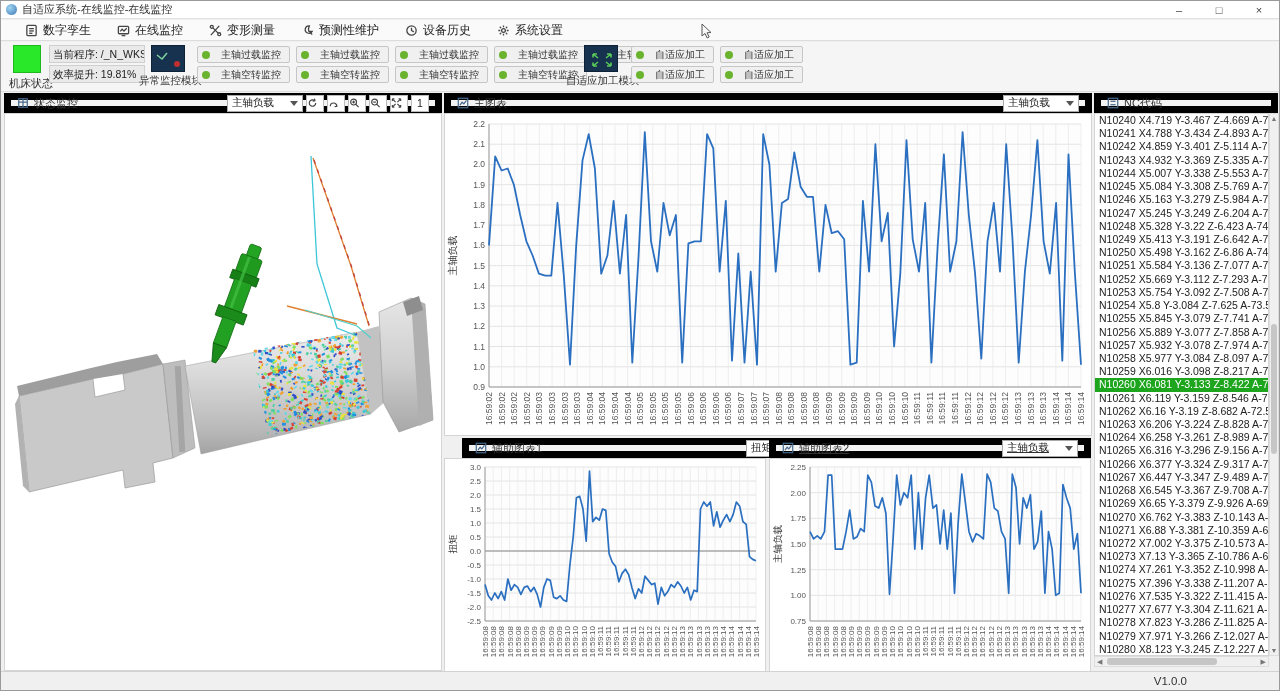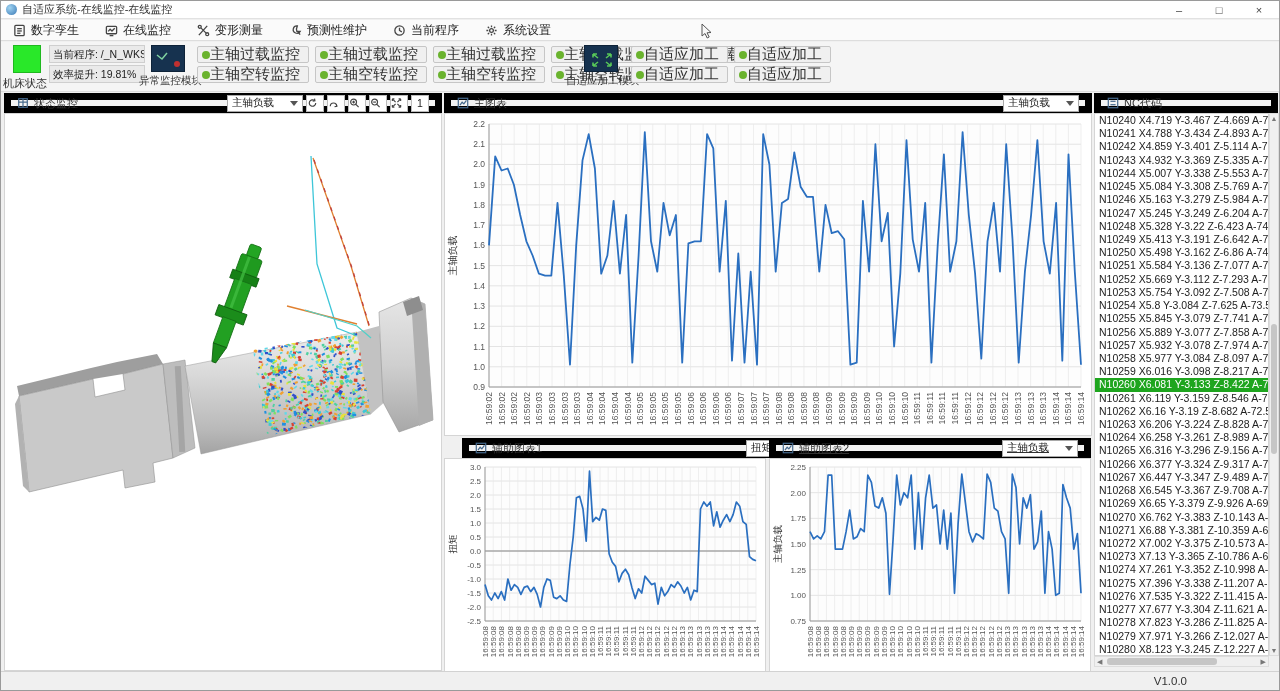--- a/index.html
+++ b/index.html
@@ -7,34 +7,34 @@
   .app { position:relative; width:1280px; height:691px; background:#f0f0f0; border:1px solid #9a9a9a; }
 
   
   .titlebar { position:absolute; left:0; top:0; width:100%; height:18px; background:#ffffff; border-bottom:1px solid #e2e2e2; display:flex; align-items:center; padding-left:5px; }
   .titlebar .app-icon { width:11px; height:11px; border-radius:50%; background:radial-gradient(circle at 35% 35%, #9fd4f2, #3c79b5); margin-right:5px; }
   .titlebar .title { font-size:11px; color:#333; }
   .win-controls { position:absolute; right:0; top:0; height:18px; display:flex; }
   .win-controls .wc { width:40px; height:18px; display:flex; align-items:center; justify-content:center; font-size:11px; color:#444; cursor:default; }
 
   
-  .menubar { position:absolute; left:0; top:19px; width:100%; height:21px; background:#fafafa; border-bottom:1px solid #ddd; display:flex; align-items:center; padding-left:12px;font-family:Liberation Serif, serif; }
+  .menubar { position:absolute; left:0; top:19px; width:100%; height:21px; background:#fafafa; border-bottom:1px solid #ddd; display:flex; align-items:center; padding-left:24px;font-family:Liberation Serif, serif; }
   .menu-item { display:flex; align-items:center; gap:5px; margin-right:26px; font-size:12px; color:#222; cursor:default; }
   .menu-item svg { width:13px; height:13px; stroke:#444; fill:none; stroke-width:1.4; }
 
   
   .toolbar { position:absolute; left:0; top:41px; width:100%; height:50px; background:#f5f5f5; border-bottom:1px solid #ddd; }
   .machine-square { position:absolute; left:12px; top:3px; width:28px; height:28px; background:#29e829; border:1px solid #1fb81f; }
-  .machine-label { position:absolute; left:2px; top:34px; width:50px; font-size:11px; color:#333; text-align:left; }
+  .machine-label { position:absolute; left:2px; top:34px; width:50px; font-size:11px; color:#333; text-align:right; }
   .program-box { position:absolute; left:48px; top:3px; width:96px; }
   .program-box .pb-row { background:#eaeaea; border:1px solid #cfcfcf; font-size:10.5px; color:#222; padding:2px 3px; white-space:nowrap; overflow:hidden; margin-bottom:2px; height:18px; }
   .module-icon { position:absolute; width:34px; height:27px; background:#16324f; border:1px solid #0d2238; }
   .module-label { position:absolute; font-size:10.5px; color:#333; white-space:nowrap; }
   .btn-row { position:absolute; display:flex; gap:6px; }
-  .mon-btn { display:flex; align-items:center; gap:0; height:17px; padding:0 8px 0 4px; background:#f0f0f0; border:1px solid #c6c6c6; border-radius:2px; font-size:15px; color:#333; cursor:default; white-space:nowrap; }
+  .mon-btn { display:flex; align-items:center; gap:11px; height:17px; padding:0 8px 0 4px; background:#f0f0f0; border:1px solid #c6c6c6; border-radius:2px; font-size:10px; color:#333; cursor:default; white-space:nowrap; }
   .dot { width:8px; height:8px; border-radius:50%; background:#6ab32e; }
 
   
   .phead { position:absolute; height:20px; background:#f3f3f3; border:7px solid #000000; display:flex; align-items:center; font-size:11px; color:#333; padding:0 6px; }
   .phead svg { width:12px; height:12px; stroke:#44688c; fill:none; stroke-width:1.4; margin-right:5px; }
   .dropdown { display:flex; align-items:center; justify-content:space-between; width:76px; height:17px; background:#fff; border:1px solid #a9a9a9; font-size:10.5px; color:#222; padding:0 4px; cursor:default; }
   .dropdown .caret { width:0; height:0; border-left:4px solid transparent; border-right:4px solid transparent; border-top:5px solid #555; }
   .toolbtn { width:18px; height:17px; background:#fff; border:1px solid #bbb; display:flex; align-items:center; justify-content:center; margin-left:3px; cursor:default; }
   .toolbtn svg { width:12px; height:12px; stroke:#444; fill:none; stroke-width:1.3; }
   .scalebox { width:18px; height:17px; background:#fff; border:1px solid #bbb; font-size:10.5px; color:#222; display:flex; align-items:center; justify-content:center; margin-left:3px; }
@@ -106,21 +106,21 @@
           <path d="M9 2 a4 4 0 1 0 3 6 L8.5 8 8 5.5 Z"></path>
           <line x1="9" y1="8" x2="12" y2="11.5"></line>
         </svg>
       <span>预测性维护</span>
     </div>
     <div class="menu-item">
       <svg viewBox="0 0 14 14">
           <circle cx="7" cy="7" r="5"></circle>
           <polyline points="7,4 7,7 9.5,8.5"></polyline>
         </svg>
-      <span>当前程序</span>
+      <span>设备历史</span>
     </div>
     <div class="menu-item">
       <svg viewBox="0 0 14 14">
           <circle cx="7" cy="7" r="2"></circle>
           <path d="M7 1.5 v2 M7 10.5 v2 M1.5 7 h2 M10.5 7 h2 M3 3 l1.4 1.4 M9.6 9.6 L11 11 M11 3 L9.6 4.4 M4.4 9.6 L3 11"></path>
         </svg>
       <span>系统设置</span>
     </div>
   </div>
 

